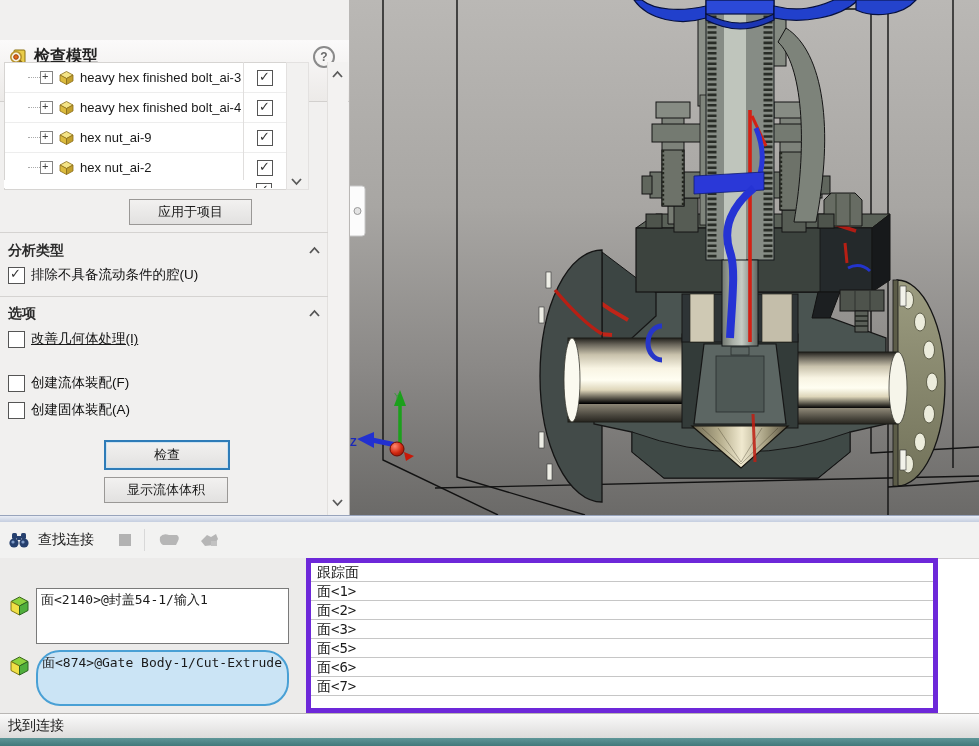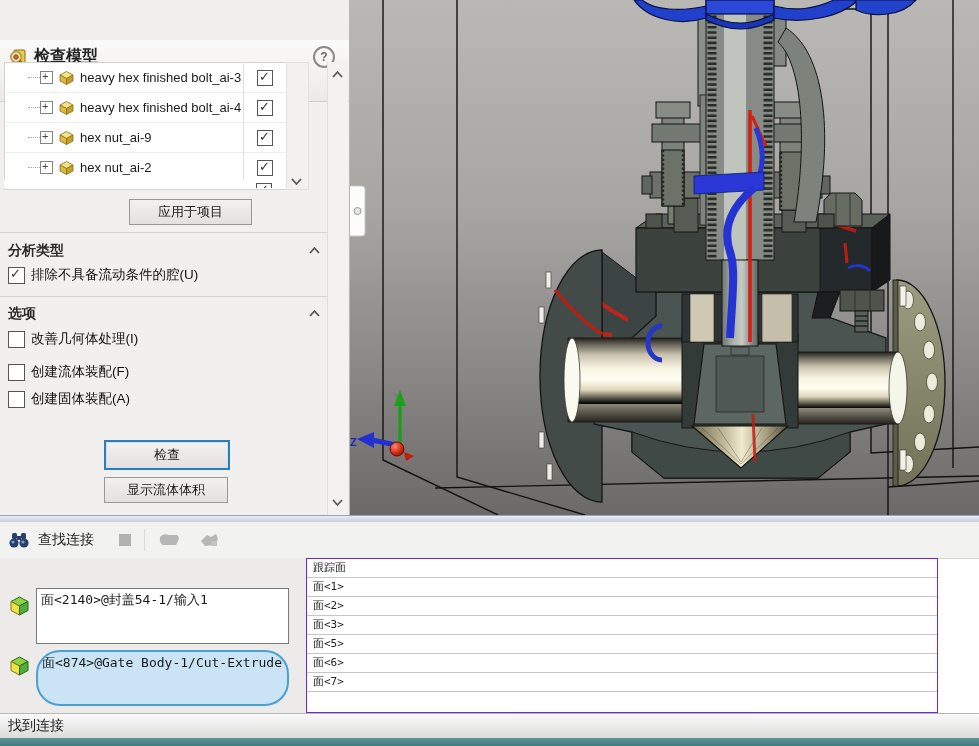--- a/index.html
+++ b/index.html
@@ -47,22 +47,22 @@
   
   .splitter{position:absolute;left:0;top:515px;width:979px;height:7px;background:linear-gradient(#e9edf5,#bfc9dc);border-top:1px solid #98a4bc;}
   .fc-toolbar{position:absolute;left:0;top:522px;width:979px;height:36px;background:#f2f2f1;border-bottom:1px solid #d4d2d0;display:flex;align-items:center;}
   .fc-title{font-size:14px;color:#1a1a1a;margin-left:8px;}
   .tb-sep{width:1px;height:22px;background:#d8d8d8;margin:0 12px;}
   .fc-left{position:absolute;left:0;top:558px;width:306px;height:155px;background:#ecebea;border-right:1px solid #9a9a9a;}
   .sel-box{position:absolute;left:36px;width:253px;height:56px;background:#fff;border:1px solid #7a7a7a;
     font-family:"DejaVu Sans Mono","Liberation Mono",monospace;font-size:13px;padding:2px 4px;box-sizing:border-box;white-space:nowrap;overflow:hidden;}
   .sel-box.checked{background:#cbe4f5;border:2px solid #49a0d5;}
   .cube-ic{position:absolute;left:8px;width:23px;height:23px;}
-  .fc-right{position:absolute;left:306px;top:558px;width:632px;height:155px;background:#fff;border:1px solid #6d28d9;box-sizing:border-box;overflow:hidden;
-    font-family:"DejaVu Sans Mono","Liberation Mono",monospace;font-size:11px;}
+  .fc-right{position:absolute;left:306px;top:558px;width:632px;height:155px;background:#fff;border:5px solid #6d28d9;box-sizing:border-box;overflow:hidden;
+    font-family:"DejaVu Sans Mono","Liberation Mono",monospace;font-size:14px;}
   .trk-row{height:18px;line-height:18px;border-bottom:1px solid #c6c6c6;padding-left:6px;}
   .statusbar{position:absolute;left:0;top:713px;width:979px;height:25px;background:linear-gradient(#fafafa,#dddcdb);border-top:1px solid #b8b6b4;
     font-size:14px;display:flex;align-items:center;padding-left:8px;box-sizing:border-box;}
   .bottom-strip{position:absolute;left:0;top:738px;width:979px;height:8px;background:linear-gradient(#5f9698,#42797b);}
   svg{display:block;}
 </style>
 </head>
 <body>
 
 <div class="screen">
@@ -191,21 +191,21 @@
 
     <div class="sep" style="top:296px"></div>
     <div class="section-title" style="top:305px">选项</div>
     <span class="chev" style="top:309px">
       <svg width="13" height="9" viewBox="0 0 13 9">
           <path d="M2 7 L6.5 2 L11 7" fill="none" stroke="#555" stroke-width="1.8"></path>
         </svg>
     </span>
     <div style="position:absolute;top:329px;left:0;width:300px">
 
-        <div class="opt-row" style="position:relative;margin-bottom:13px;">
+        <div class="opt-row" style="position:relative;margin-bottom:24px;text-decoration:underline;">
           <span class="cb"></span>
           <span class="opt-label">改善几何体处理(I)</span>
         </div>
 
         <div class="opt-row" style="position:relative;margin-bottom:7px;">
           <span class="cb"></span>
           <span class="opt-label">创建流体装配(F)</span>
         </div>
 
         <div class="opt-row" style="position:relative;margin-bottom:7px;">

